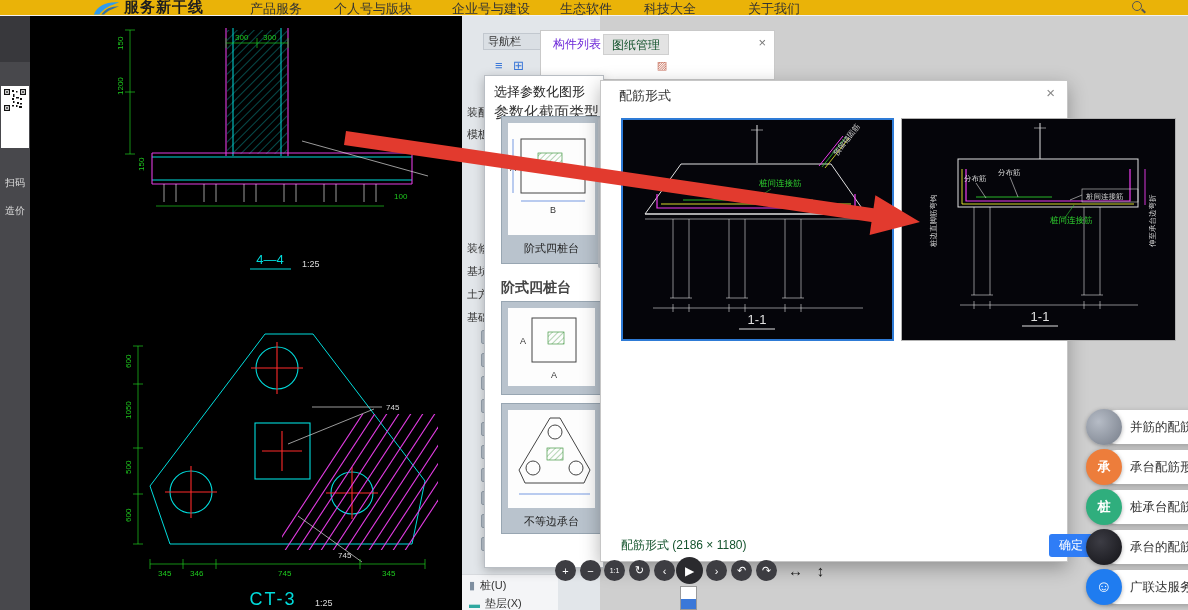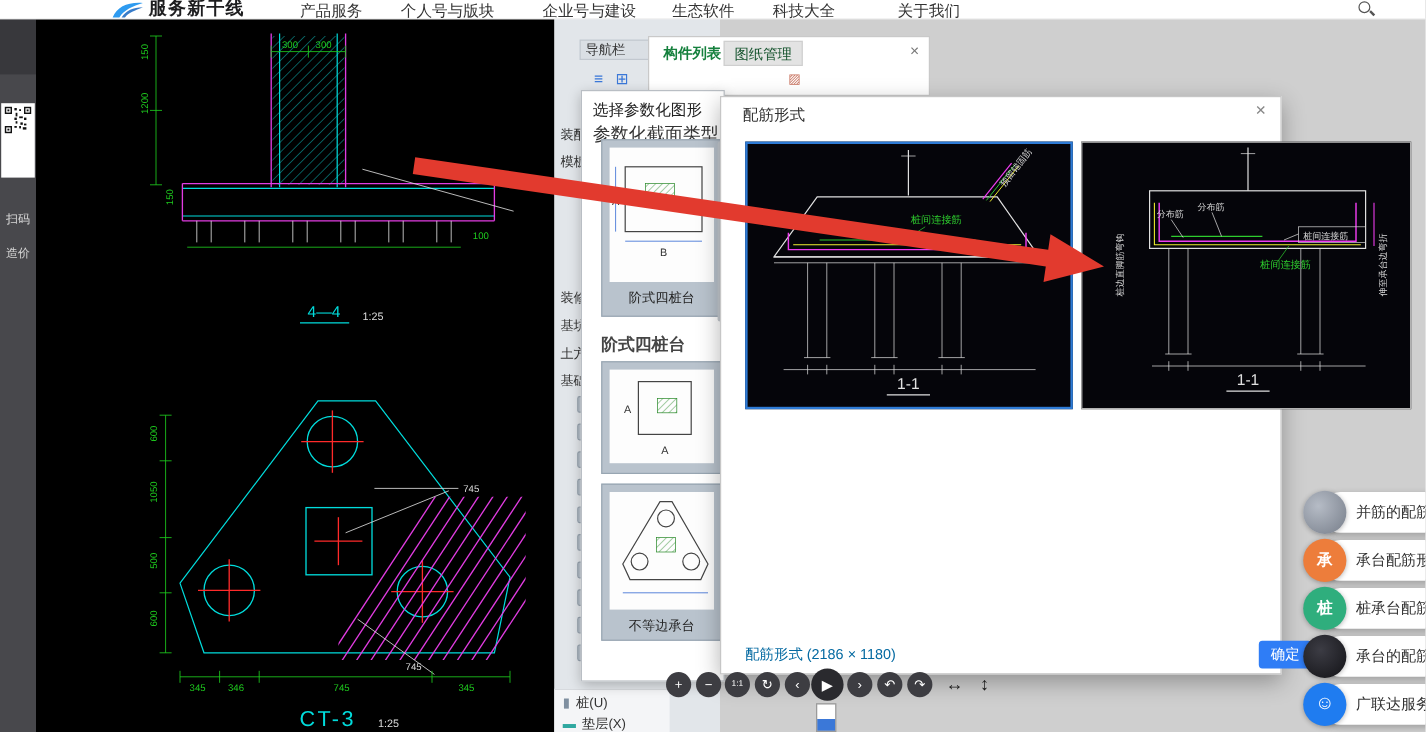--- a/index.html
+++ b/index.html
@@ -1,20 +1,20 @@
 <!DOCTYPE html>
 <html><head>
 <meta charset="utf-8">
 <style>
 *{margin:0;padding:0;box-sizing:border-box}
 body{font-family:"Liberation Sans","DejaVu Sans",sans-serif}
 #app{position:relative;width:1188px;height:610px;overflow:hidden;background:#cfcfcf}
 
 
-#topbar{position:absolute;left:0;top:0;width:1188px;height:16px;background:#ffffff;z-index:8;border-bottom:1px solid #f2f2f2}
+#topbar{position:absolute;left:0;top:0;width:1188px;height:16px;background:#eab308;z-index:8;border-bottom:1px solid #f2f2f2}
 .logo{position:absolute;left:92px;top:-2px;display:flex;align-items:center;gap:4px}
 .logo b{font-size:15px;color:#1d1d1f;letter-spacing:1px;white-space:nowrap}
 .mi{position:absolute;top:0;font-size:13px;color:#333;white-space:nowrap}
 .search{position:absolute;right:42px;top:1px;width:14px;height:14px}
 .search::before{content:"";position:absolute;left:0;top:0;width:8px;height:8px;border:1.6px solid #555;border-radius:50%}
 .search::after{content:"";position:absolute;left:9px;top:9px;width:5px;height:2px;background:#555;transform:rotate(45deg)}
 
 
 #left-rail{position:absolute;left:0;top:16px;width:30px;height:594px;background:#48484c;z-index:1}
 .lr-top{position:absolute;left:0;top:0;width:30px;height:46px;background:#38383c}
@@ -42,21 +42,21 @@
 .np-tool{position:absolute;top:42px;font-size:13px;color:#3b78d8}
 .np-group{position:absolute;left:5px;font-size:11px;color:#333;white-space:nowrap}
 .np-col{position:absolute;left:38px;top:128px}
 .np-col i{display:block;width:13px;height:13px;margin:2px 0;border-radius:2px;background:#6f9bd8;border:1px solid #5b83bb}
 .np-grid{position:absolute;left:19px;top:305px}
 .np-grid i{display:block;width:14px;height:14px;margin:9px 0;border-radius:2px;background:#b9c3cd;border:1px solid #97a3af}
 
 
 #comp-panel{position:absolute;left:540px;top:30px;width:235px;height:50px;background:#fff;border:1px solid #c9c9c9;z-index:2}
 .tab{position:absolute;top:3px;height:21px;padding:0 8px;font-size:12px;line-height:21px;white-space:nowrap}
-.tab.active{left:4px;font-weight:bold;color:#15803d}
+.tab.active{left:4px;font-weight:normal;color:#6d28d9}
 .tab.idle{left:62px;background:#e3e3e3;border:1px solid #cfcfcf;color:#14532d}
 .cp-close{position:absolute;right:8px;top:4px;color:#777;font-size:13px}
 .cp-tools{position:absolute;left:10px;top:28px;display:flex;gap:14px;align-items:center}
 .tool{display:flex;align-items:center;gap:3px;font-size:11px;color:#333;white-space:nowrap}
 .tool i{font-style:normal;font-size:11px;color:#3b78d8}
 .tool .c2{color:#5a8ad0}.tool .c3{color:#c8705c}
 .tool em{font-style:normal;font-size:8px;color:#666}
 
 
 #param-dialog{position:absolute;left:484px;top:75px;width:120px;height:493px;background:#fff;border:1px solid #b9bec4;box-shadow:0 3px 10px rgba(0,0,0,.25);z-index:3}
@@ -72,21 +72,21 @@
 .ckb{stroke:#3b6fd4;stroke-width:.7}
 .ckt{fill:#333;font-size:9px}
 
 
 #rebar-dialog{position:absolute;left:600px;top:80px;width:468px;height:482px;background:#fff;border:1px solid #c6c6c6;box-shadow:0 6px 18px rgba(0,0,0,.3);z-index:4}
 .rd-title{position:absolute;left:18px;top:6px;font-size:13px;color:#333}
 .rd-close{position:absolute;right:12px;top:3px;font-size:15px;color:#888}
 .preview{position:absolute;top:37px;background:#05050a}
 .pa{left:20px;width:273px;height:223px;border:2px solid #2e7bd6}
 .pb{left:300px;width:275px;height:223px;border:1px solid #b2b2b2}
-.rd-caption{position:absolute;left:20px;top:456px;font-size:12px;color:#0369a1;white-space:nowrap}
+.rd-caption{position:absolute;left:20px;top:456px;font-size:12px;color:#14532d;white-space:nowrap}
 .rd-ok{position:absolute;left:448px;top:453px;width:44px;height:23px;background:#2f7df6;color:#fff;border:none;border-radius:3px;font-size:12px;font-family:inherit}
 .pw{stroke:#e0e0e0;stroke-width:1;fill:none}
 .pwt{stroke:#e0e0e0;stroke-width:.6;fill:none}
 .pt{fill:#d8d8d8;font-size:7.5px}
 .ptg{fill:#2ecc2e;font-size:8.5px}
 .pwf{fill:#e0e0e0}
 
 
 #player{position:absolute;left:552px;top:553px;width:290px;height:36px;z-index:5}
 .pbtn{position:absolute;top:7px;width:21px;height:21px;border-radius:50%;background:#3d3d42;color:#fff;font-size:11px;display:flex;align-items:center;justify-content:center}

